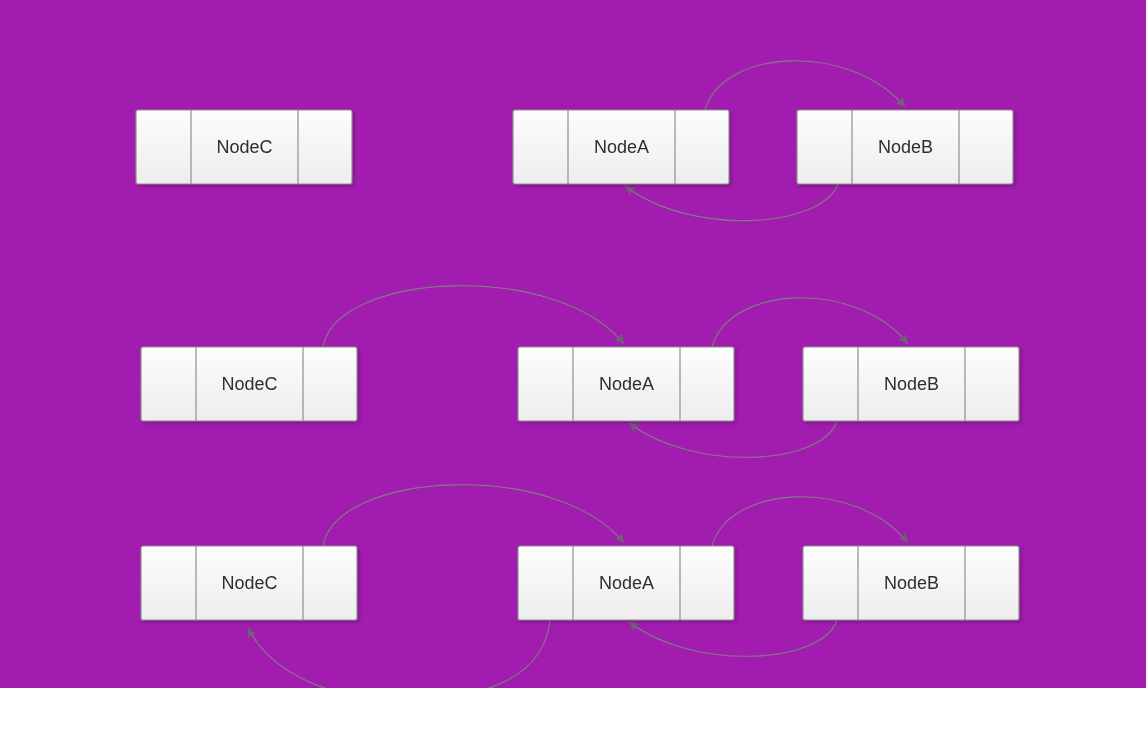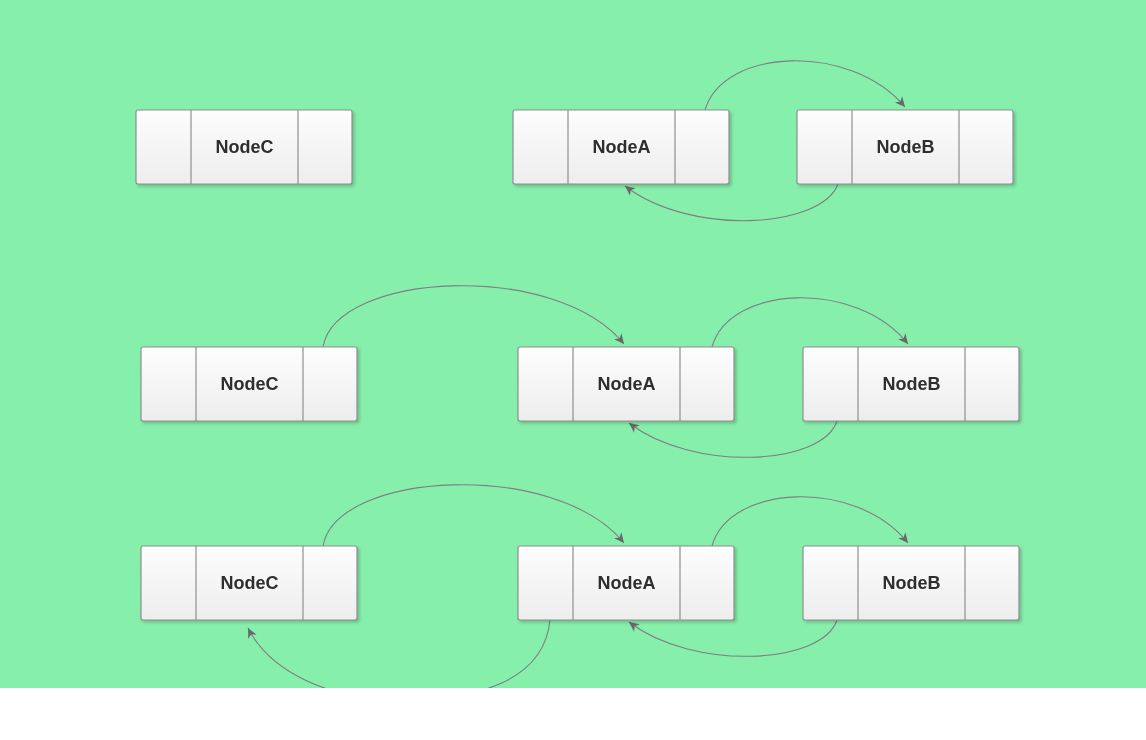--- a/index.html
+++ b/index.html
@@ -4,23 +4,22 @@
 <style>
   html, body {
     margin: 0;
     padding: 0;
     background: #ffffff;
   }
   .canvas {
     position: relative;
     width: 1146px;
     height: 688px;
-    background: #86efac;
+    background: #a21caf;
     overflow: hidden;
-    font-weight: bold;
   }
   .edge {
     fill: none;
     stroke-width: 1.1;
   }
   .node {
     filter: drop-shadow(2.5px 2.5px 1.5px rgba(0,0,0,0.20));
   }
   .node-box {
     stroke-width: 1.2;

